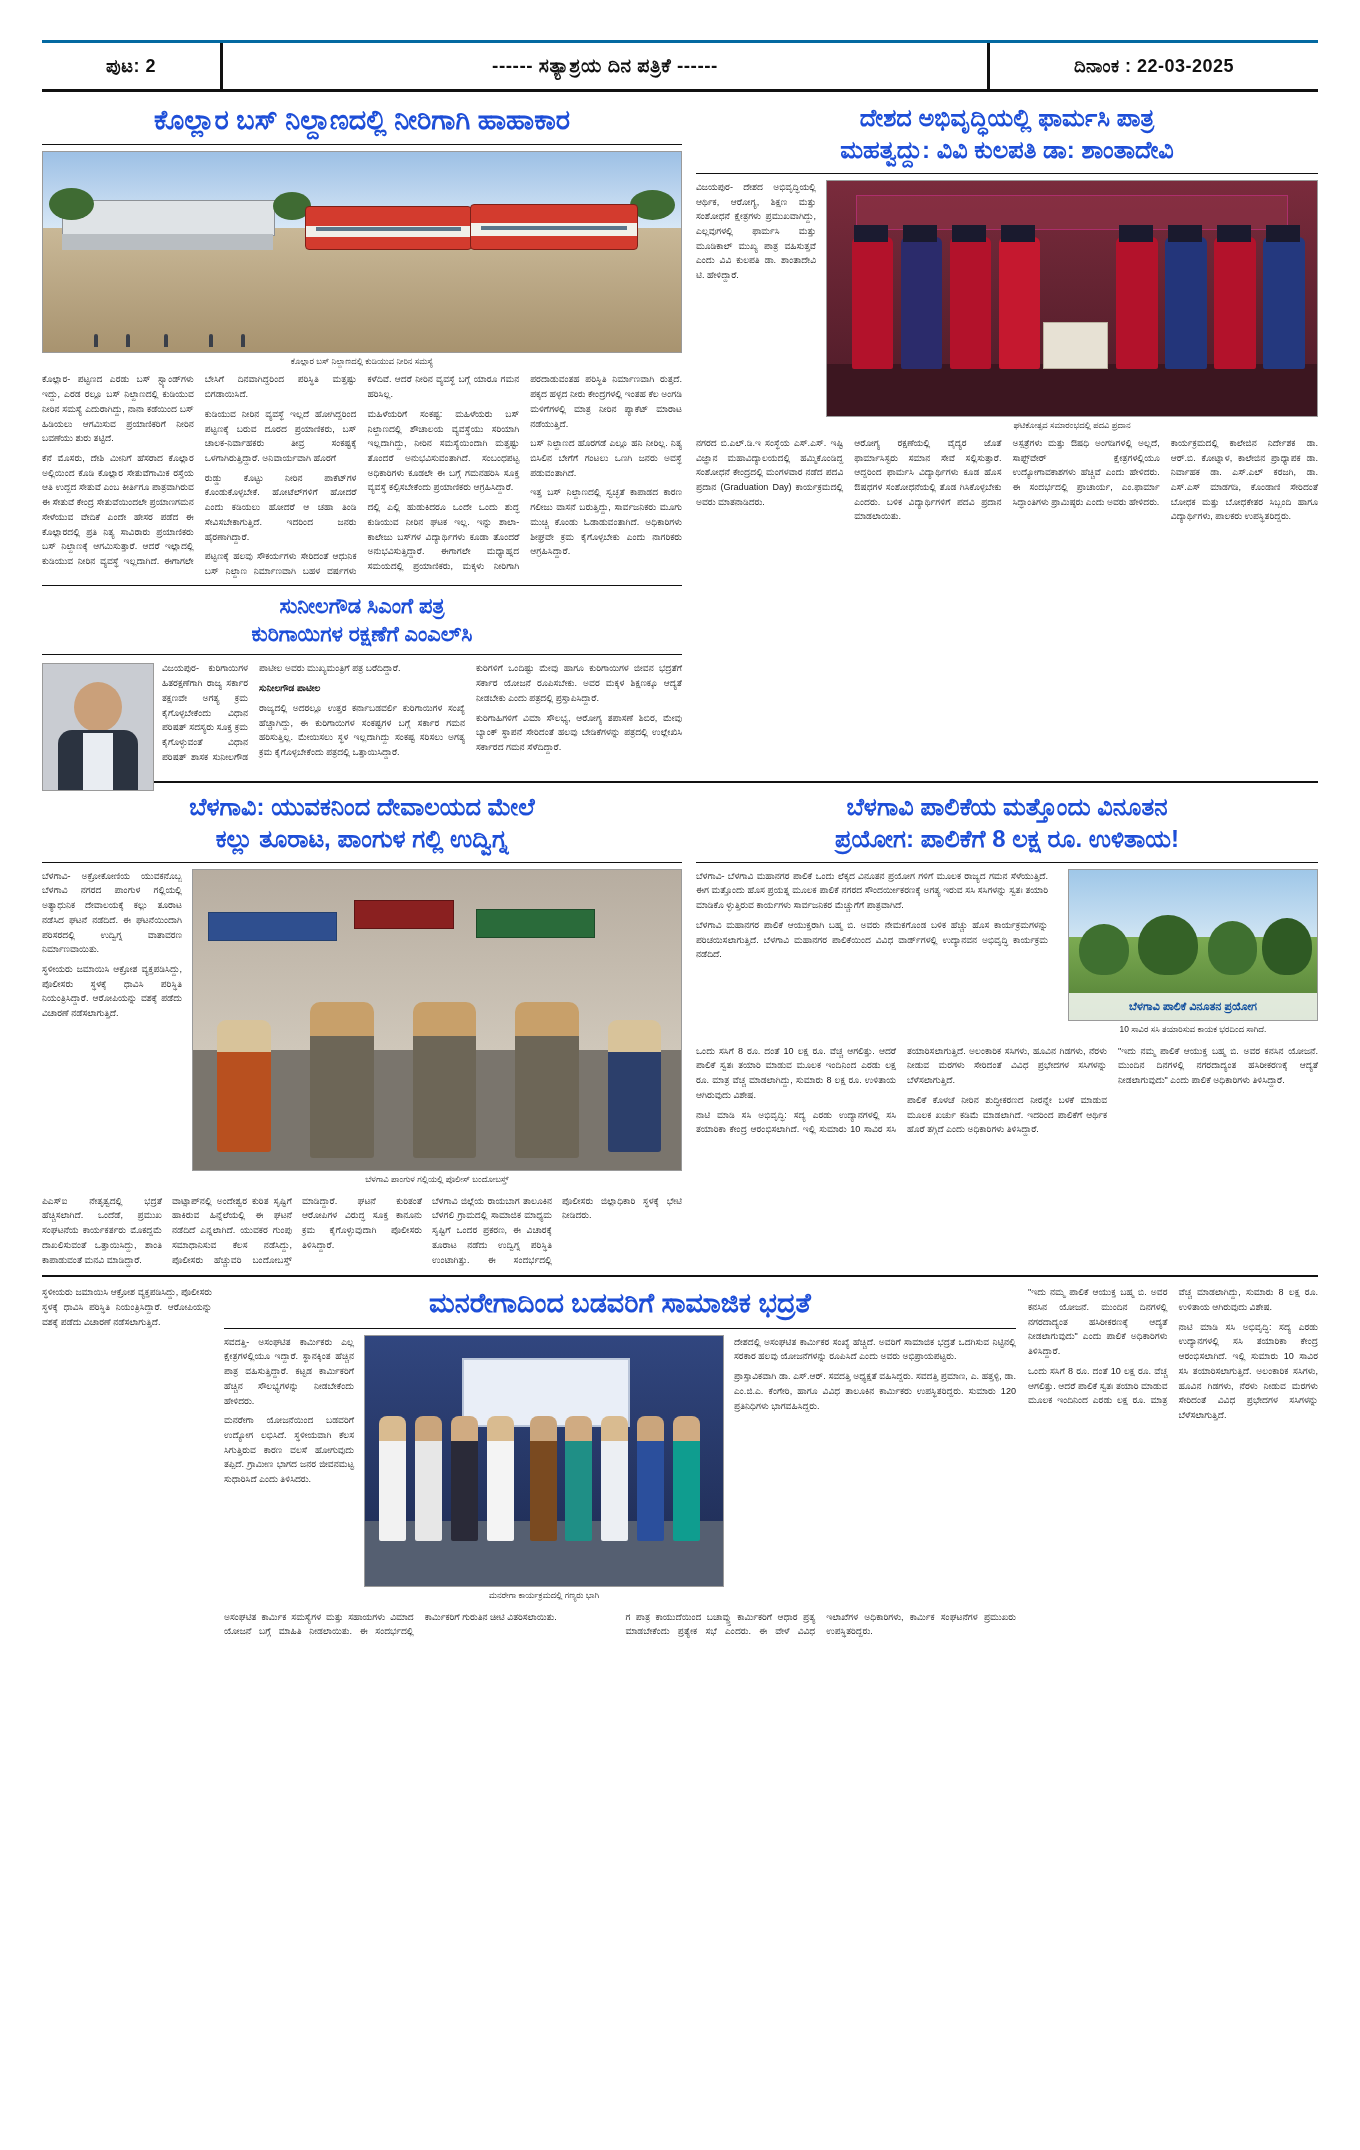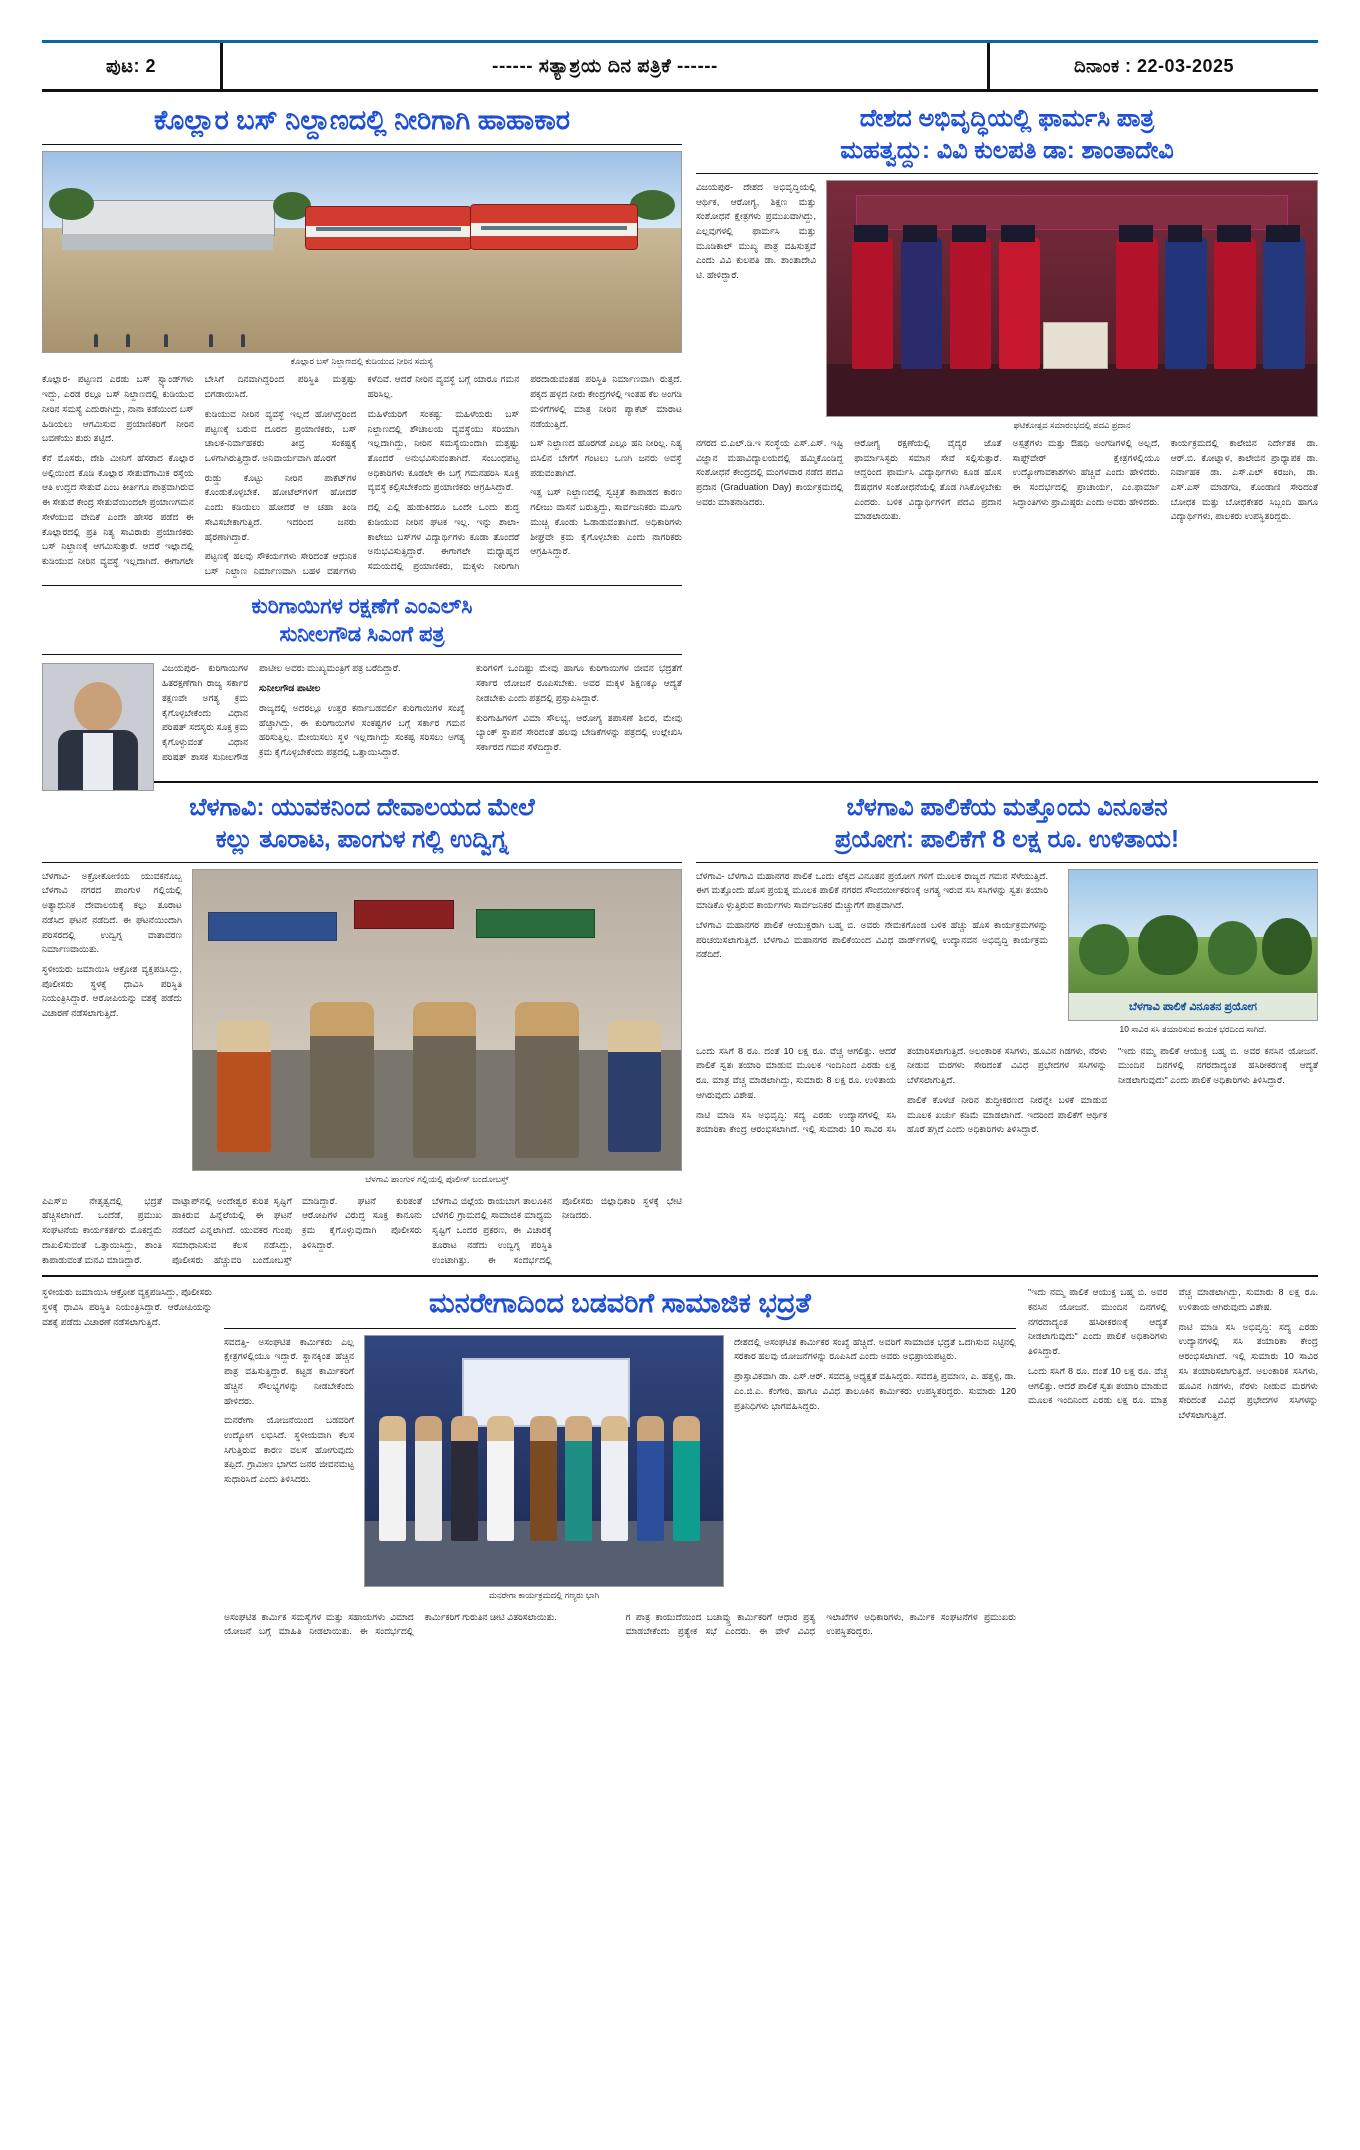--- a/index.html
+++ b/index.html
@@ -209,22 +209,22 @@
         <p>ಕುಡಿಯುವ ನೀರಿನ ವ್ಯವಸ್ಥೆ ಇಲ್ಲದೆ ಹೋಗಿದ್ದರಿಂದ ಪಟ್ಟಣಕ್ಕೆ ಬರುವ ದೂರದ ಪ್ರಯಾಣಿಕರು, ಬಸ್ ಚಾಲಕ-ನಿರ್ವಾಹಕರು ತೀವ್ರ ಸಂಕಷ್ಟಕ್ಕೆ ಒಳಗಾಗಿರುತ್ತಿದ್ದಾರೆ. ಅನಿವಾರ್ಯವಾಗಿ ಹೊರಗೆ</p>
         <p>ರುಡ್ಡು ಕೊಟ್ಟು ನೀರಿನ ಪಾಕೆಟ್‌ಗಳ ಕೊಂಡುಕೊಳ್ಳಬೇಕೆ. ಹೋಟೆಲ್‌ಗಳಿಗೆ ಹೋದರೆ ಎಂದು ಕಡಿಯಲು ಹೋದರೆ ಆ ಚಹಾ ತಿಂಡಿ ಸೇವಿಸಬೇಕಾಗುತ್ತಿದೆ. ಇದರಿಂದ ಜನರು ಹೈರಣಾಗಿದ್ದಾರೆ.</p>
         <p>ಪಟ್ಟಣಕ್ಕೆ ಹಲವು ಸೌಕರ್ಯಗಳು ಸೇರಿದಂತೆ ಆಧುನಿಕ ಬಸ್ ನಿಲ್ದಾಣ ನಿರ್ಮಾಣವಾಗಿ ಬಹಳ ವರ್ಷಗಳು ಕಳೆದಿವೆ. ಆದರೆ ನೀರಿನ ವ್ಯವಸ್ಥೆ ಬಗ್ಗೆ ಯಾರೂ ಗಮನ ಹರಿಸಿಲ್ಲ.</p>
         <p>ಮಹಿಳೆಯರಿಗೆ ಸಂಕಷ್ಟ: ಮಹಿಳೆಯರು ಬಸ್ ನಿಲ್ದಾಣದಲ್ಲಿ ಶೌಚಾಲಯ ವ್ಯವಸ್ಥೆಯು ಸರಿಯಾಗಿ ಇಲ್ಲದಾಗಿದ್ದು, ನೀರಿನ ಸಮಸ್ಯೆಯಿಂದಾಗಿ ಮತ್ತಷ್ಟು ತೊಂದರೆ ಅನುಭವಿಸುವಂತಾಗಿದೆ. ಸಂಬಂಧಪಟ್ಟ ಅಧಿಕಾರಿಗಳು ಕೂಡಲೇ ಈ ಬಗ್ಗೆ ಗಮನಹರಿಸಿ ಸೂಕ್ತ ವ್ಯವಸ್ಥೆ ಕಲ್ಪಿಸಬೇಕೆಂದು ಪ್ರಯಾಣಿಕರು ಆಗ್ರಹಿಸಿದ್ದಾರೆ.</p>
         <p>ದಲ್ಲಿ ಎಲ್ಲಿ ಹುಡುಕಿದರೂ ಒಂದೇ ಒಂದು ಶುದ್ಧ ಕುಡಿಯುವ ನೀರಿನ ಘಟಕ ಇಲ್ಲ. ಇನ್ನು ಶಾಲಾ-ಕಾಲೇಜು ಬಸ್‌ಗಳ ವಿದ್ಯಾರ್ಥಿಗಳು ಕೂಡಾ ತೊಂದರೆ ಅನುಭವಿಸುತ್ತಿದ್ದಾರೆ. ಈಗಾಗಲೇ ಮಧ್ಯಾಹ್ನದ ಸಮಯದಲ್ಲಿ ಪ್ರಯಾಣಿಕರು, ಮಕ್ಕಳು ನೀರಿಗಾಗಿ ಪರದಾಡುವಂತಹ ಪರಿಸ್ಥಿತಿ ನಿರ್ಮಾಣವಾಗಿ ರುತ್ತದೆ. ಪಕ್ಕದ ಹಳ್ಳದ ನೀರು ಕೇಂದ್ರಗಳಲ್ಲಿ ಇಂತಹ ಕೆಲ ಅಂಗಡಿ ಮಳಿಗೆಗಳಲ್ಲಿ ಮಾತ್ರ ನೀರಿನ ಪ್ಯಾಕೆಟ್ ಮಾರಾಟ ನಡೆಯುತ್ತಿದೆ.</p>
         <p>ಬಸ್ ನಿಲ್ದಾಣದ ಹೊರಗಡೆ ಎಲ್ಲೂ ಹನಿ ನೀರಿಲ್ಲ. ನಿತ್ಯ ಬಿಸಿಲಿನ ಬೇಗೆಗೆ ಗಂಟಲು ಒಣಗಿ ಜನರು ಅವಸ್ಥೆ ಪಡುವಂತಾಗಿದೆ.</p>
         <p>ಇತ್ತ ಬಸ್ ನಿಲ್ದಾಣದಲ್ಲಿ ಸ್ವಚ್ಛತೆ ಕಾಪಾಡದ ಕಾರಣ ಗಲೀಜು ವಾಸನೆ ಬರುತ್ತಿದ್ದು, ಸಾರ್ವಜನಿಕರು ಮೂಗು ಮುಚ್ಚಿ ಕೊಂಡು ಓಡಾಡುವಂತಾಗಿದೆ. ಅಧಿಕಾರಿಗಳು ಶೀಘ್ರವೇ ಕ್ರಮ ಕೈಗೊಳ್ಳಬೇಕು ಎಂದು ನಾಗರಿಕರು ಆಗ್ರಹಿಸಿದ್ದಾರೆ.</p>
       </div>
 
       <div class="thin-rule"></div>
+      <div class="headline h-md">ಸುನೀಲಗೌಡ ಸಿಎಂಗೆ ಪತ್ರ</div>
       <div class="headline h-md">ಕುರಿಗಾಯಿಗಳ ರಕ್ಷಣೆಗೆ ಎಂಎಲ್‌ಸಿ</div>
-      <div class="headline h-md">ಸುನೀಲಗೌಡ ಸಿಎಂಗೆ ಪತ್ರ</div>
       <div class="thin-rule"></div>
 
       <div class="body-text multicol-3" style="margin-top:4px;">
         <div class="photo ph-portrait">
           <div class="head"></div>
           <div class="body2"></div>
           <div class="shirt"></div>
         </div>
         <p>ವಿಜಯಪುರ- ಕುರಿಗಾಯಿಗಳ ಹಿತರಕ್ಷಣೆಗಾಗಿ ರಾಜ್ಯ ಸರ್ಕಾರ ತಕ್ಷಣವೇ ಅಗತ್ಯ ಕ್ರಮ ಕೈಗೊಳ್ಳಬೇಕೆಂದು ವಿಧಾನ ಪರಿಷತ್ ಸದಸ್ಯರು ಸೂಕ್ತ ಕ್ರಮ ಕೈಗೊಳ್ಳುವಂತೆ ವಿಧಾನ ಪರಿಷತ್ ಶಾಸಕ ಸುನೀಲಗೌಡ ಪಾಟೀಲ ಅವರು ಮುಖ್ಯಮಂತ್ರಿಗೆ ಪತ್ರ ಬರೆದಿದ್ದಾರೆ.</p>
         <p style="font-weight:bold;">ಸುನೀಲಗೌಡ ಪಾಟೀಲ</p>

